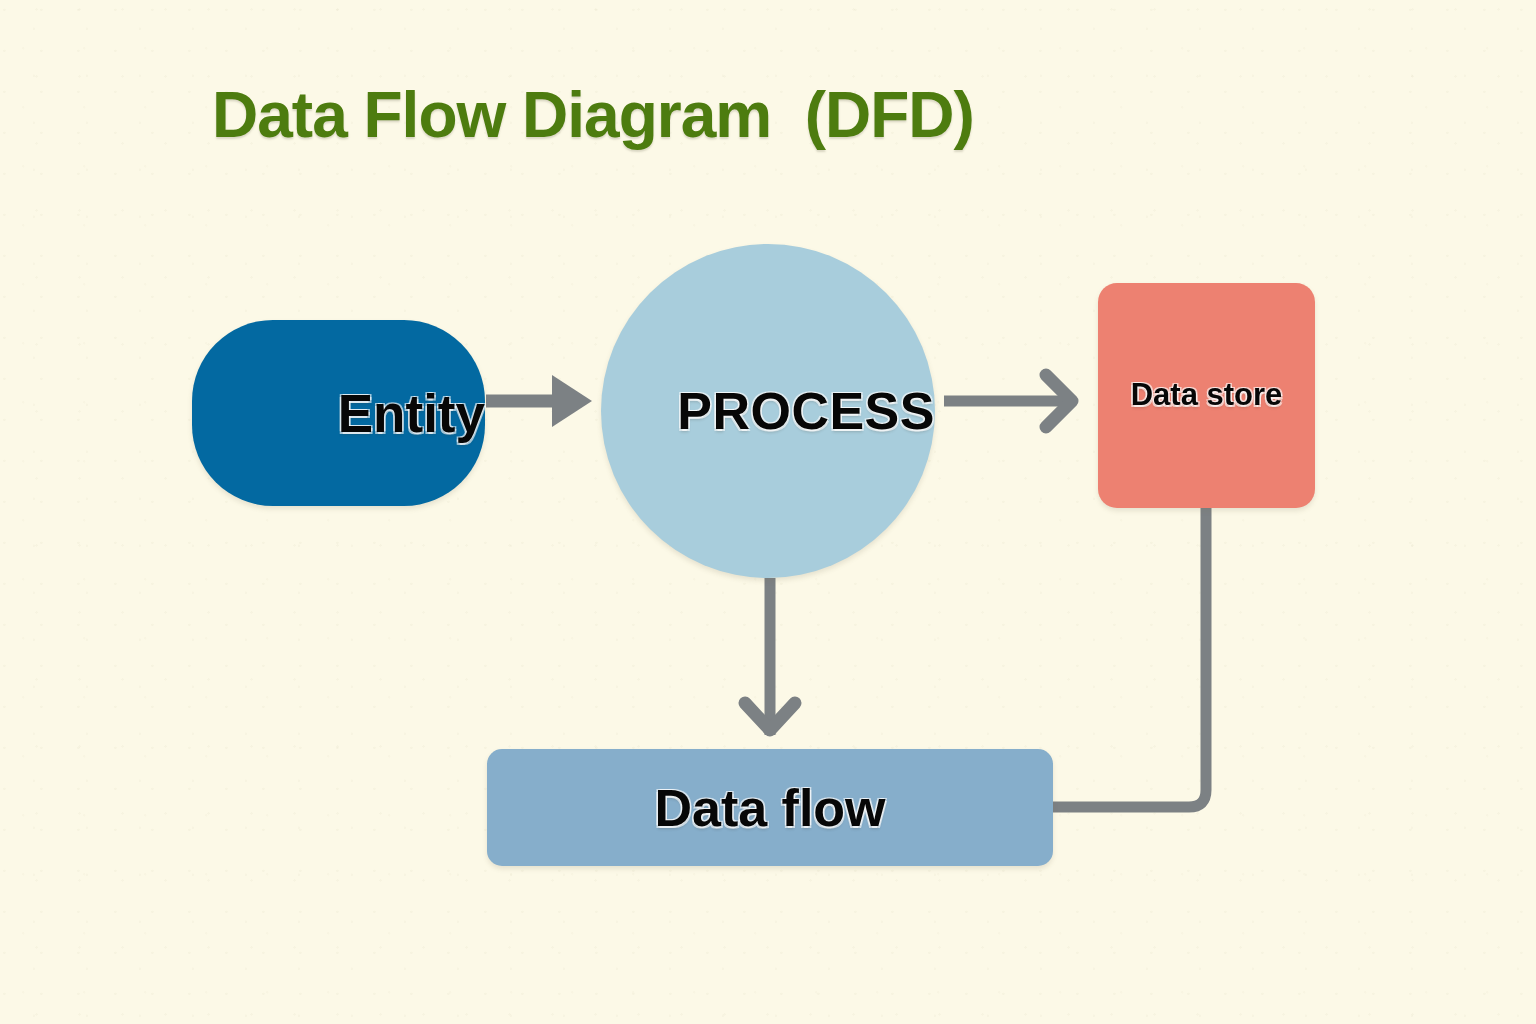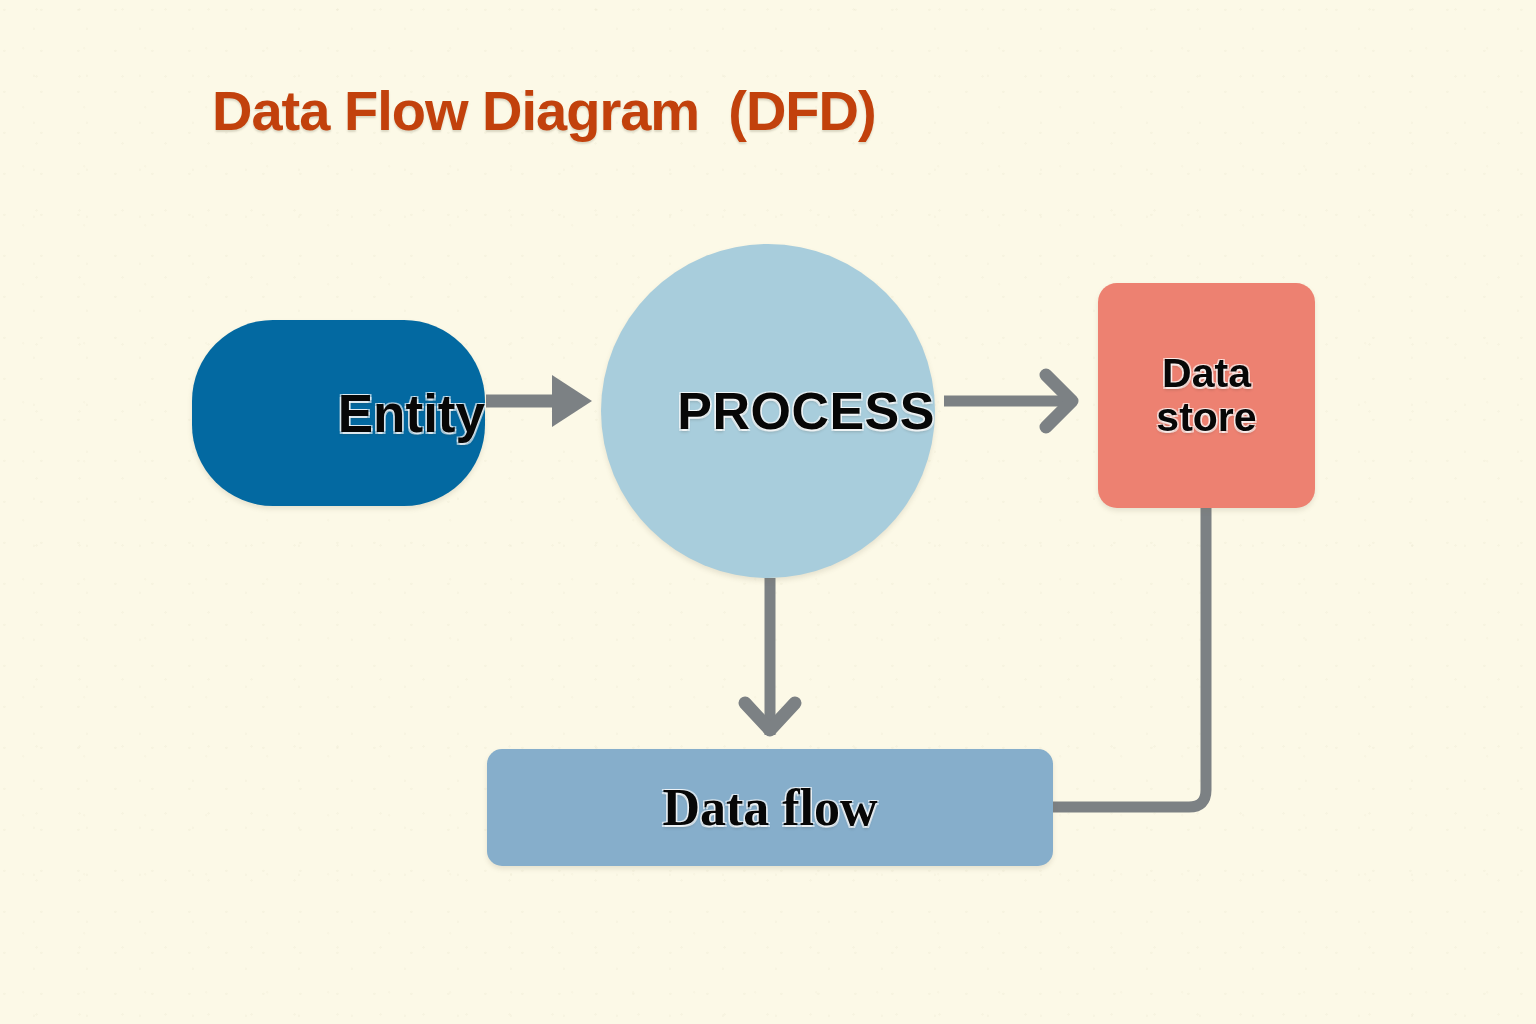--- a/index.html
+++ b/index.html
@@ -27,24 +27,24 @@
       radial-gradient(circle at 64% 61%, rgba(190,185,150,.13) 0 1px, transparent 1.4px),
       radial-gradient(circle at 38% 82%, rgba(200,195,160,.12) 0 1px, transparent 1.4px),
       radial-gradient(circle at 85% 14%, rgba(185,180,145,.14) 0 1px, transparent 1.4px);
     background-size: 37px 41px, 53px 47px, 61px 59px, 43px 67px;
   }
 
   #title {
     position: absolute;
     left: 212px;
     top: 78px;
-    font-size: 56px;
+    font-size: 64px;
     font-weight: 700;
     letter-spacing: -1px;
-    color: #c2410c;
+    color: #4d7c0f;
     white-space: pre;
     text-shadow: 0 2px 2px rgba(120,115,90,.25);
   }
 
   .node {
     position: absolute;
     box-sizing: border-box;
     display: flex;
     align-items: center;
     justify-content: center;
@@ -87,37 +87,36 @@
   }
 
   
   #datastore-node {
     left: 1098px;
     top: 283px;
     width: 217px;
     height: 225px;
     background: #ed8171;
     border-radius: 19px;
-    font-size: 41px;
+    font-size: 31px;
     line-height: 1.06;
     padding: 0 14px;
     box-shadow: 0 3px 5px rgba(120,115,90,.16);
   }
 
   
   #dataflow-node {
     left: 487px;
     top: 749px;
     width: 566px;
     height: 117px;
     background: #86aecb;
     border-radius: 15px;
     font-size: 52px;
     box-shadow: 0 3px 5px rgba(120,115,90,.16);
-    font-family: Liberation Serif, serif;
   }
 
   #connectors {
     position: absolute;
     inset: 0;
     pointer-events: none;
   }
   .conn-hit { pointer-events: auto; }
 </style>
 </head>

